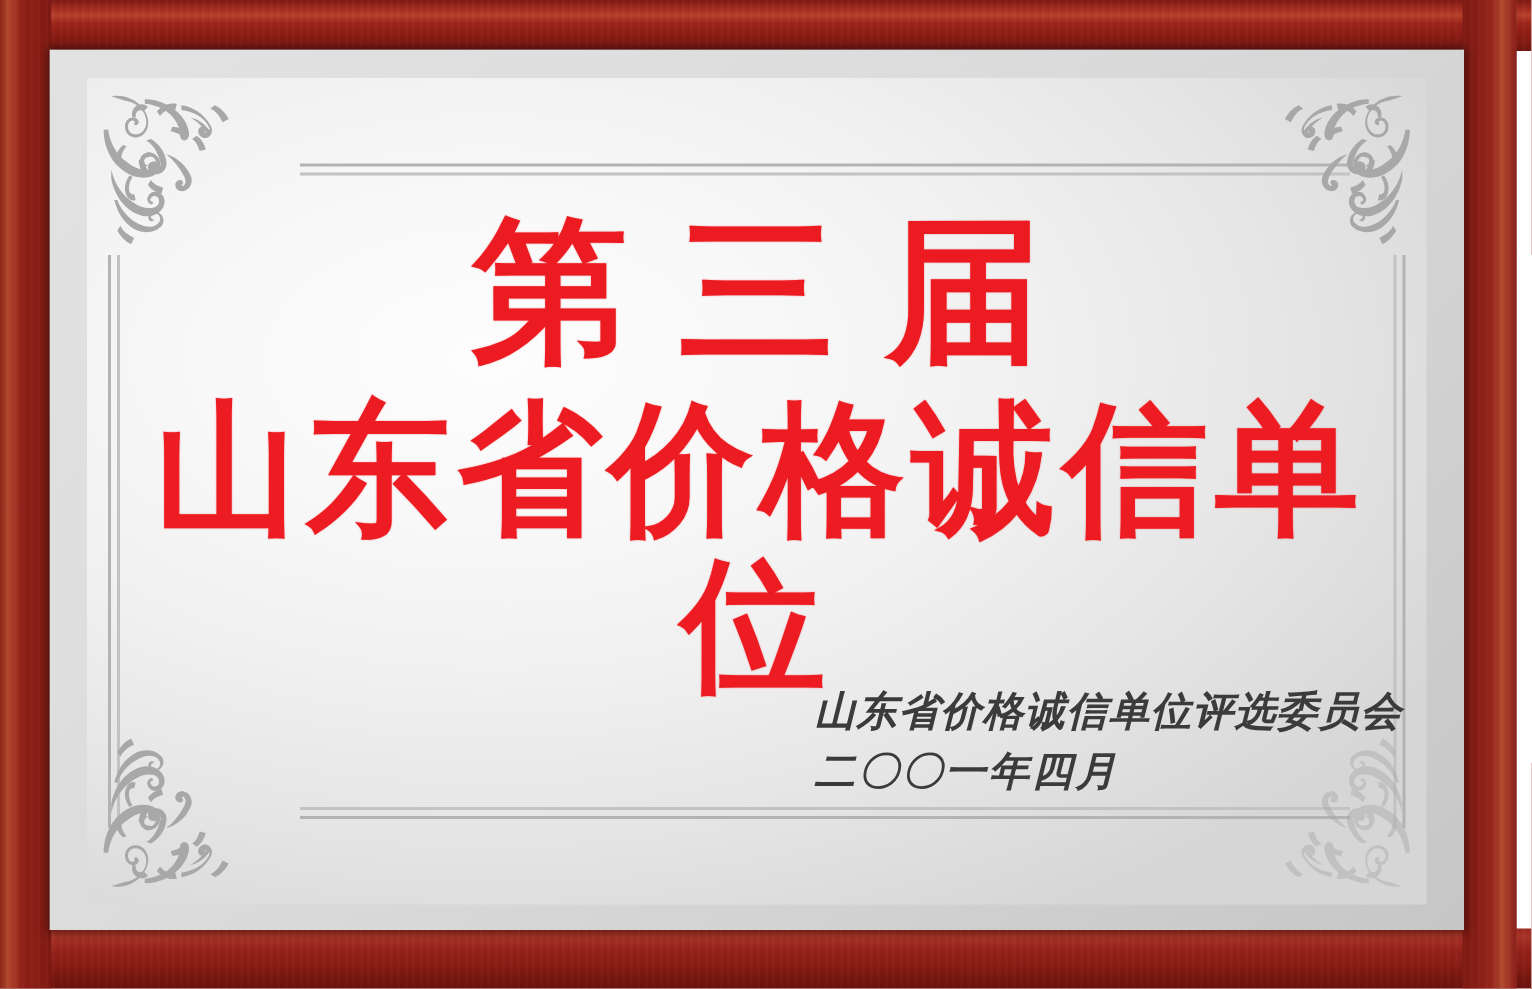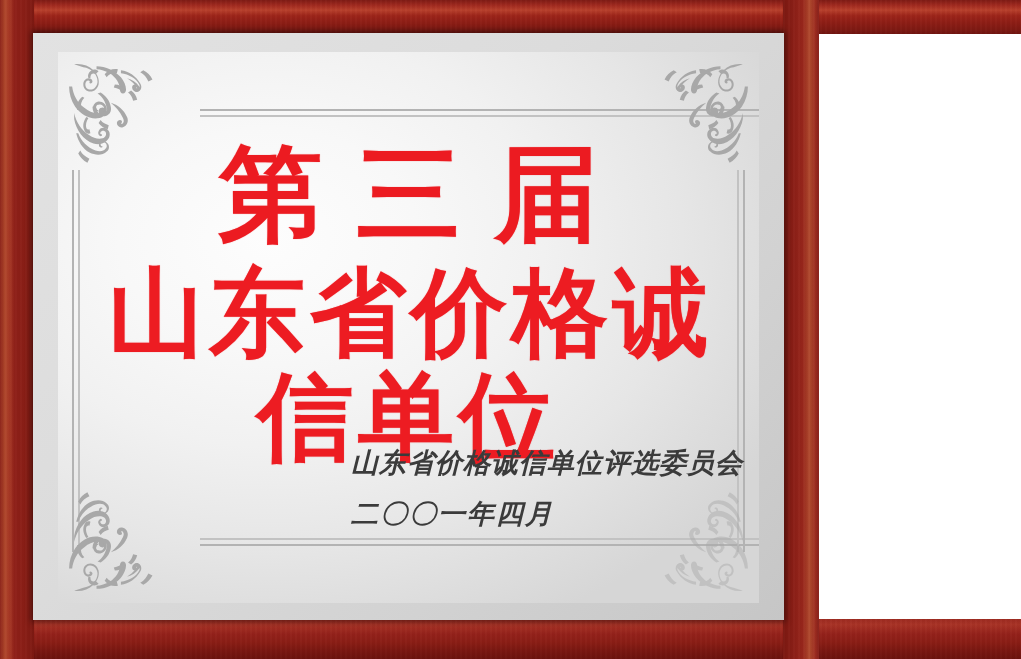--- a/index.html
+++ b/index.html
@@ -1,20 +1,20 @@
 <!DOCTYPE html>
 <html><head>
 <meta charset="utf-8">
 <style>
   html,body{margin:0;padding:0;background:#ffffff;}
   body{width:1021px;height:659px;overflow:hidden;
        font-family:"Liberation Sans","DejaVu Sans",sans-serif;}
 
   
-  #plaque{position:relative;width:819px;height:659px;box-sizing:border-box;}
+  #plaque{position:relative;width:1011px;height:659px;box-sizing:border-box;}
 
   .frame-base{
     position:absolute;inset:0;
     background:#8e1f18;
   }
   
   .frame-top{
     position:absolute;left:0;top:0;width:1021px;height:34px;
     background:linear-gradient(to bottom,
       #7e1a14 0%, #a12a1f 16%, #b8402c 30%, #9c2419 46%,
@@ -111,21 +111,21 @@
     position:absolute;right:16px;bottom:72px;
     color:#3b3b3b;
     font-style:italic;
   }
   .sign-org{
     font-size:27px;line-height:34px;font-weight:bold;letter-spacing:1px;
     white-space:nowrap;
   }
   .sign-date{
     font-size:27px;line-height:34px;font-weight:bold;letter-spacing:2px;
-    margin-top:17px;white-space:nowrap;
+    margin-top:6px;white-space:nowrap;
   }
 </style>
 </head>
 <body>
 
 <div id="plaque">
 
   <div class="frame-base"></div>
   <div class="frame-top">
       <div class="grain"></div>

